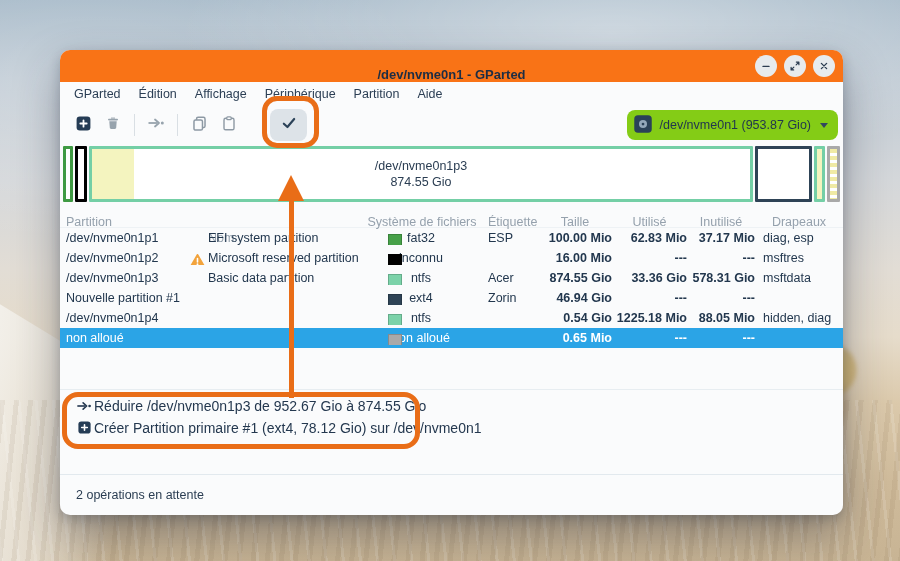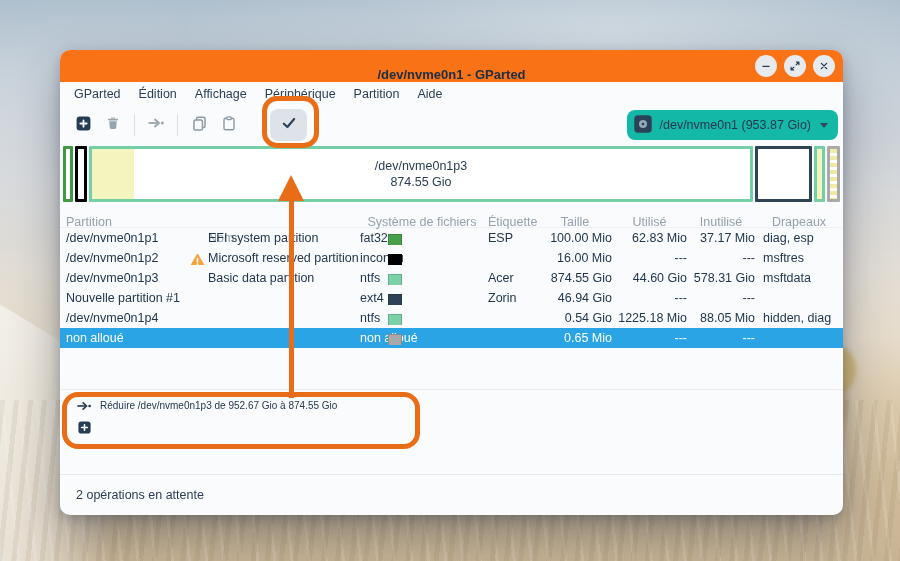--- a/index.html
+++ b/index.html
@@ -49,21 +49,21 @@
 
   .menubar { height:24px; flex:0 0 24px; display:flex; align-items:center; padding-left:5px; }
   .menu-item { font-size:12.5px; color:#2b3e54; padding:0 9px; }
 
   .toolbar { height:38px; flex:0 0 38px; display:flex; align-items:center; padding:0 5px 0 8px; }
   .tb { width:30px; height:30px; display:flex; align-items:center; justify-content:center; }
   .tb-sep { width:1px; height:22px; background:#d9dfe4; margin:0 6px; }
   .tb-apply { width:37px; height:32px; background:#dde3e8; border-radius:8px; margin-left:26px; }
   .toolbar-spacer { flex:1; }
   .device-pill {
-    display:flex; align-items:center; gap:7px; background:#14b8a6; border-radius:8px;
+    display:flex; align-items:center; gap:7px; background:#84cc16; border-radius:8px;
     height:30px; padding:0 10px 0 6px; font-size:12.5px; color:#22374e;
   }
   .caret { width:0; height:0; border-left:4px solid transparent; border-right:4px solid transparent; border-top:5px solid #33475e; margin-left:2px; }
 
   
   .diskbar-wrap { height:62px; flex:0 0 62px; padding:2px 3px 4px 3px; display:flex; }
   .seg { height:56px; border:3px solid #000; background:#fff; position:relative; margin-right:2px; border-radius:1px; display:flex; align-items:center; justify-content:center; }
   .seg:last-child { margin-right:0; }
   .seg .used { position:absolute; left:0; top:0; height:100%; background:#f4f4bf; }
   .seg.striped { background:repeating-linear-gradient(180deg,#f0eaa4 0 4px,#ffffff 4px 7px); }
@@ -76,31 +76,31 @@
   .th-left { padding-left:6px; text-align:left; }
   .th-nom { padding-left:18px; text-align:left;margin-top:32px; }
   .th-center { text-align:center; }
   .trow { height:20px; align-items:center; font-size:12.5px; color:#22374e; cursor:default; }
   .trow.selected { background:#2ba4e6; color:#ffffff; }
   .cell { white-space:nowrap; overflow:hidden; }
   .c-part { padding-left:6px; }
   .c-nom { position:relative; padding-left:18px; }
   .warn { position:absolute; left:0; top:2px; display:none; }
   .warn.show { display:block; }
-  .c-fs { position:relative; text-align:left; padding-right:2px; }
+  .c-fs { position:relative; text-align:center; padding-right:2px; }
   .swatch { position:absolute; left:28px; top:3px; width:14px; height:14px; border:1px solid rgba(0,0,0,.18); }
   .c-eti { padding-left:4px; }
-  .c-num { text-align:right; }
+  .c-num { text-align:right;font-weight:bold; }
   .c-flags { padding-left:8px; }
 
   .spacer { flex:1; }
 
   
   .ops { height:85px; flex:0 0 85px; border-top:1px solid #e7edf1; padding-top:5px; }
-  .op-row { height:22px; display:flex; align-items:center; padding-left:16px; gap:8px; font-size:10px; color:#24384f; }
+  .op-row { height:22px; display:flex; align-items:center; padding-left:16px; gap:2px; font-size:14px; color:#24384f; }
   .op-ic { width:16px; height:16px; display:flex; align-items:center; justify-content:center; }
 
   .statusbar { flex:1; border-top:1px solid #e2e9ee; display:flex; align-items:center; padding-left:16px; font-size:12.5px; color:#2a3d52; border-radius:0 0 10px 10px; }
 
   
   .anno { position:absolute; pointer-events:none; z-index:40; }
   .ring-apply { left:262px; top:96px; width:57px; height:52px; border:5px solid #e96d17; border-radius:15px; }
   .ring-ops { left:62px; top:392px; width:358px; height:57px; border:5px solid #e96d17; border-radius:16px; }
   .arrow-line { left:289px; top:198px; width:5px; height:200px; background:#e96d17; }
   .arrow-head { left:278px; top:175px; width:0; height:0; border-left:13px solid transparent; border-right:13px solid transparent; border-bottom:26px solid #e96d17; }
@@ -277,21 +277,21 @@
     <div class="cell c-nom">
       
       <span>Basic data partition</span>
     </div>
     <div class="cell c-fs">
       <span class="swatch" style="background: rgb(123, 210, 169);"></span>
       <span>ntfs</span>
     </div>
     <div class="cell c-eti">Acer</div>
     <div class="cell c-num">874.55 Gio</div>
-    <div class="cell c-num">44.60 Gio</div>
+    <div class="cell c-num">33.36 Gio</div>
     <div class="cell c-num">578.31 Gio</div>
     <div class="cell c-flags">msftdata</div>
   </div>
 
   <div class="trow grid-cols">
     <div class="cell c-part">Nouvelle partition #1</div>
     <div class="cell c-nom">
       
       <span></span>
     </div>
@@ -355,20 +355,21 @@
     <span>Réduire /dev/nvme0n1p3 de 952.67 Gio à 874.55 Gio</span>
   </div>
 
   <div class="op-row">
     <span class="op-ic">
   <svg width="15" height="15" viewBox="0 0 16 16">
               <rect x="1.5" y="1.5" width="13" height="13" rx="3" fill="#253c55"></rect>
               <path d="M8 5v6 M5 8h6" stroke="#fff" stroke-width="1.7" stroke-linecap="round"></path>
             </svg>
 </span>
+    <span>Créer Partition primaire #1 (ext4, 78.12 Gio) sur /dev/nvme0n1</span>
   </div>
 </div>
 
     <div class="statusbar">
       <span>2 opérations en attente</span>
     </div>
   </div>
 
   <div class="anno ring-apply"></div>
   <div class="anno arrow-line"></div>

